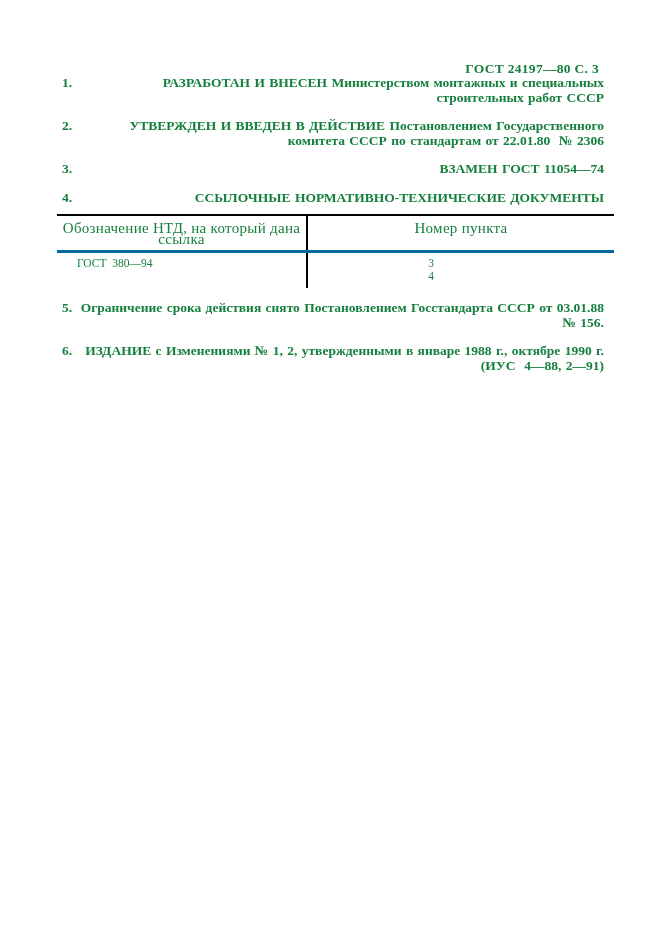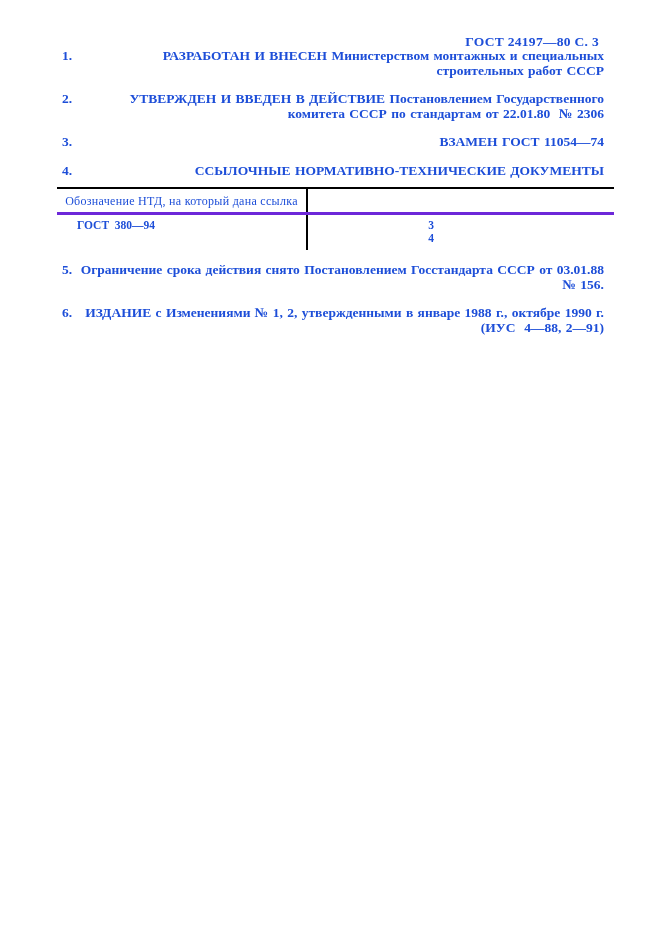--- a/index.html
+++ b/index.html
@@ -5,24 +5,24 @@
   html, body {
     margin: 0;
     padding: 0;
     background: #ffffff;
   }
   .page {
     position: relative;
     width: 661px;
     height: 936px;
     background: #ffffff;
-    color: #1d4ed8;
+    color: #15803d;
     font-family: "Liberation Serif", "DejaVu Serif", serif;
     box-sizing: border-box;
-    padding: 35px 57px 0 57px;
+    padding: 62px 57px 0 57px;
     overflow: hidden;
   }
   .running-head {
     text-align: right;
     font-weight: bold;
     font-size: 13.5px;
     line-height: 14px;
     padding-right: 5px;
     letter-spacing: 0.3px;
     white-space: pre-wrap;
@@ -54,43 +54,42 @@
     text-align: right;
   }
   .reftable {
     margin-top: -5px;
     margin-bottom: 13px;
     width: 557px;
     border-top: 2px solid #000000;
   }
   .reftable .thead {
     display: flex;
-    border-bottom: 3px solid #6d28d9;
-    font-size: 12px;
+    border-bottom: 3px solid #0369a1;
+    font-size: 15px;
     line-height: 11px;
     letter-spacing: 0.3px;
   }
   .reftable .thead .hc {
     padding: 7px 4px 5px 4px;
     text-align: center;
     box-sizing: border-box;
   }
   .reftable .c1 {
     width: 251px;
     flex: none;
     border-right: 2px solid #000000;
     box-sizing: border-box;
   }
   .reftable .c2 {
     flex: 1;
   }
   .reftable .tbody {
     display: flex;
     min-height: 32px;
-    font-weight: bold;
   }
   .reftable .tbody .c1 {
     padding: 4px 0 6px 20px;
   }
   .reftable .tbody .c2 {
     padding: 4px 60px 6px 0;
     text-align: center;
   }
   .reftable .cell {
     font-size: 11.5px;
@@ -122,20 +121,21 @@
   </div>
 
   <div class="item">
     <span class="num">4.</span>
     <div class="text">ССЫЛОЧНЫЕ НОРМАТИВНО-ТЕХНИЧЕСКИЕ ДОКУМЕНТЫ</div>
   </div>
 
   <div class="reftable">
     <div class="thead">
       <div class="c1 hc">Обозначение НТД, на который дана ссылка</div>
+      <div class="c2 hc">Номер пункта</div>
     </div>
     <div class="tbody">
       <div class="c1">
         <div class="cell">ГОСТ  380—94</div>
       </div>
       <div class="c2">
         <div class="cell">3</div>
         <div class="cell">4</div>
       </div>
     </div>

